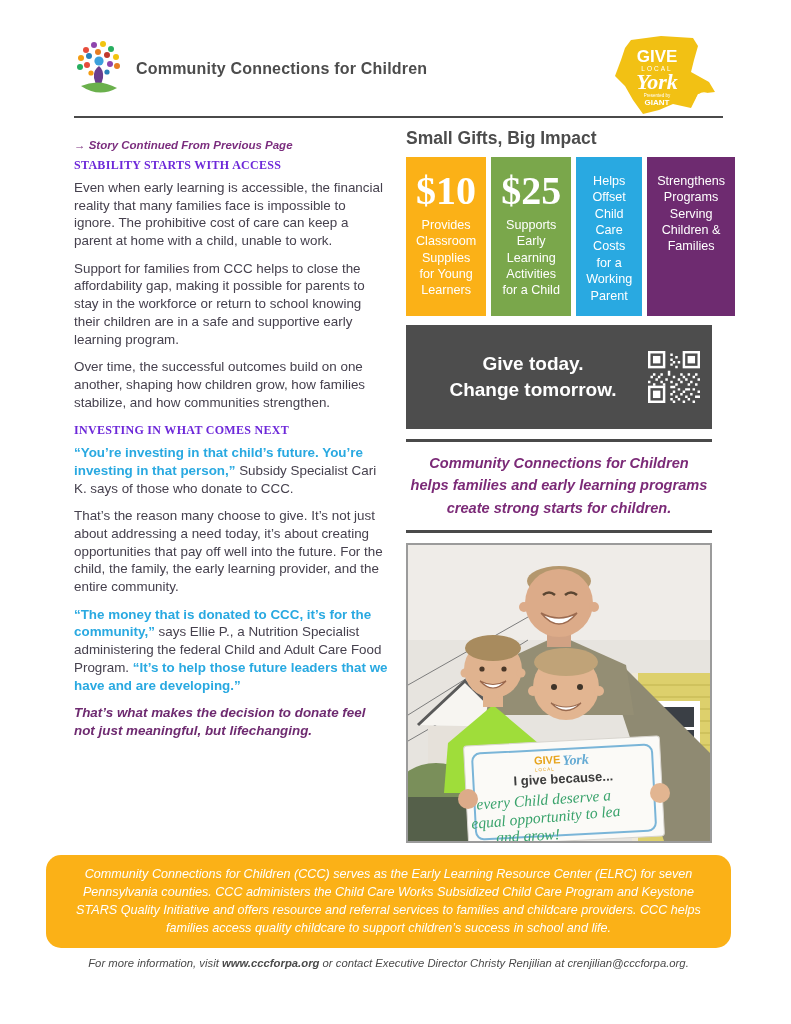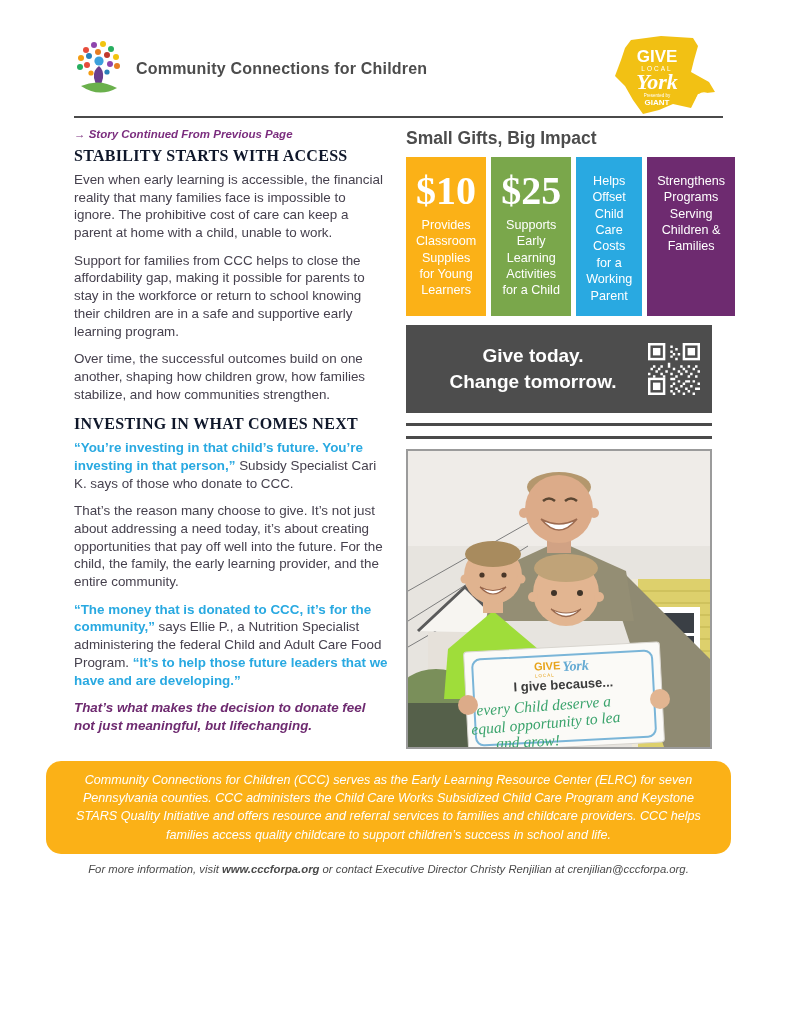--- a/index.html
+++ b/index.html
@@ -6,42 +6,42 @@
   .page{position:relative;width:777px;height:1024px;background:#ffffff;overflow:hidden;
         font-family:"Liberation Sans",sans-serif;color:#46414e;}
   
   .header{display:flex;align-items:flex-start;justify-content:space-between;
           padding:34px 54px 0 74px;height:78px;}
   .brand{display:flex;align-items:center;gap:12px;margin-top:6px;}
   .org-name{font-size:16px;font-weight:600;color:#4c4c4c;letter-spacing:.2px;}
   .header-rule{height:2px;background:#4a4a4a;margin:4px 54px 0 74px;}
   
   .columns{display:flex;gap:18px;padding:8px 0 0 74px;}
-  .story-col{width:314px;flex:0 0 auto;}
+  .story-col{width:314px;flex:0 0 auto;margin-top:11px;}
   .impact-col{width:306px;flex:0 0 auto;}
   
   .continued{color:#7b2d7e;font-style:italic;font-weight:bold;font-size:11.5px;margin:2px 0 7px;}
-  .story-col h2{font-family:"Liberation Serif",serif;color:#0f172a;font-size:16px;
+  .story-col h2{font-family:"Liberation Serif",serif;color:#6d28d9;font-size:12px;
                 letter-spacing:.3px;margin:0 0 6px;font-weight:bold;}
   .story-col p{font-size:13.4px;line-height:1.32;margin:0 0 10px;}
   .story-col p.pre-head{margin-bottom:12px;}
   .q{color:#29a9e1;font-weight:bold;}
   .closing{color:#6e2a70;font-weight:bold;font-style:italic;}
   
   .impact-head{font-size:17.5px;font-weight:600;color:#4c4c4c;margin:2px 0 8px;}
   .tiles{display:grid;grid-template-columns:1fr 1fr 1fr 1fr;gap:5px;}
   .tile{color:#fff;text-align:center;padding:12px 10px 12px;}
   .tile .amount{font-family:"Liberation Serif",serif;font-weight:bold;font-size:40px;line-height:1.1;}
   .tile .desc{font-size:12.6px;line-height:1.3;margin-top:4px;}
   .tile-orange{background:#fbb117;}
   .tile-green{background:#7aa74b;}
   .tile-blue{background:#29a9e1;}
   .tile-purple{background:#6e2b70;}
   .cta{margin-top:9px;background:#4d4d4d;display:flex;align-items:center;
-       justify-content:space-between;padding:16px 12px;height:56px;}
+       justify-content:space-between;padding:24px 12px;height:56px;}
   .cta-text{flex:1;text-align:center;color:#fff;font-weight:bold;font-size:19px;line-height:1.35;}
   .rule{height:3px;background:#4a4a4a;margin:10px 0;}
   .tagline{color:#7b2a77;font-weight:bold;font-style:italic;text-align:center;
            font-size:14.6px;line-height:1.55;margin:2px 4px;}
   .photo-frame{border:2px solid #9b9b9b;margin-top:0;line-height:0;}
   
   .banner{margin:12px 46px 0;background:#fbb117;color:#ffffff;font-style:italic;
           font-size:12.6px;line-height:1.45;text-align:center;padding:10px 18px;border-radius:15px;}
   .contact{margin-top:9px;text-align:center;font-style:italic;font-size:11.3px;color:#4a4a4a;}
   .contact b{font-style:italic;}
@@ -143,20 +143,21 @@
               <rect x="1" y="15" width="5" height="5" fill="#4d4d4d"></rect>
             <rect x="2" y="2" width="3" height="3"></rect>
               <rect x="16" y="2" width="3" height="3"></rect>
               <rect x="2" y="16" width="3" height="3"></rect>
             <path d="M9 1h1v1H9z M11 2h1v1h-1z M9 3h1v1H9z M10 4h1v1h-1z M12 4h1v1h-1z M9 5h1v1H9z M11 6h1v1h-1z M8 8h1v1H8z M2 9h1v1H2z M5 9h1v1H5z M8 9h1v1H8z M13 9h1v1h-1z M16 9h1v1h-1z M19 9h1v1h-1z M1 10h1v1H1z M4 10h1v1H4z M10 10h1v1h-1z M14 10h1v1h-1z M18 10h1v1h-1z M3 11h1v1H3z M7 11h1v1H7z M12 11h1v1h-1z M15 11h1v1h-1z M20 11h1v1h-1z M0 12h1v1H0z M5 12h1v1H5z M9 12h1v1H9z M13 12h1v1h-1z M17 12h1v1h-1z M2 13h1v1H2z M6 13h1v1H6z M11 13h1v1h-1z M16 13h1v1h-1z M19 13h1v1h-1z M9 14h2v1H9z M12 15h1v1h-1z M15 15h2v1h-2z M18 15h1v1h-1z M10 16h1v1h-1z M14 16h1v1h-1z M20 16h1v1h-1z M9 17h1v1H9z M13 17h1v1h-1z M17 17h1v1h-1z M11 18h1v1h-1z M15 18h1v1h-1z M19 18h2v1h-2z M9 19h1v1H9z M12 19h1v1h-1z M16 19h1v1h-1z M10 20h1v1h-1z M14 20h1v1h-1z M18 20h1v1h-1z"></path>
           </g>
         </svg>
       </div>
 
       <div class="rule"></div>
+      <p class="tagline">Community Connections for Children helps families and early learning programs create strong starts for children.</p>
       <div class="rule"></div>
 
       <div class="photo-frame">
         <svg width="302" height="296" viewBox="0 0 302 296">
           <rect x="0" y="0" width="302" height="296" fill="#e7e4df"></rect>
           <rect x="0" y="0" width="302" height="95" fill="#efece8"></rect>
           <g stroke="#7d7d7d" stroke-width="1">
             <path d="M0 140 L150 55"></path>
               <path d="M0 170 L120 95"></path>
               <path d="M0 196 L80 150"></path>

